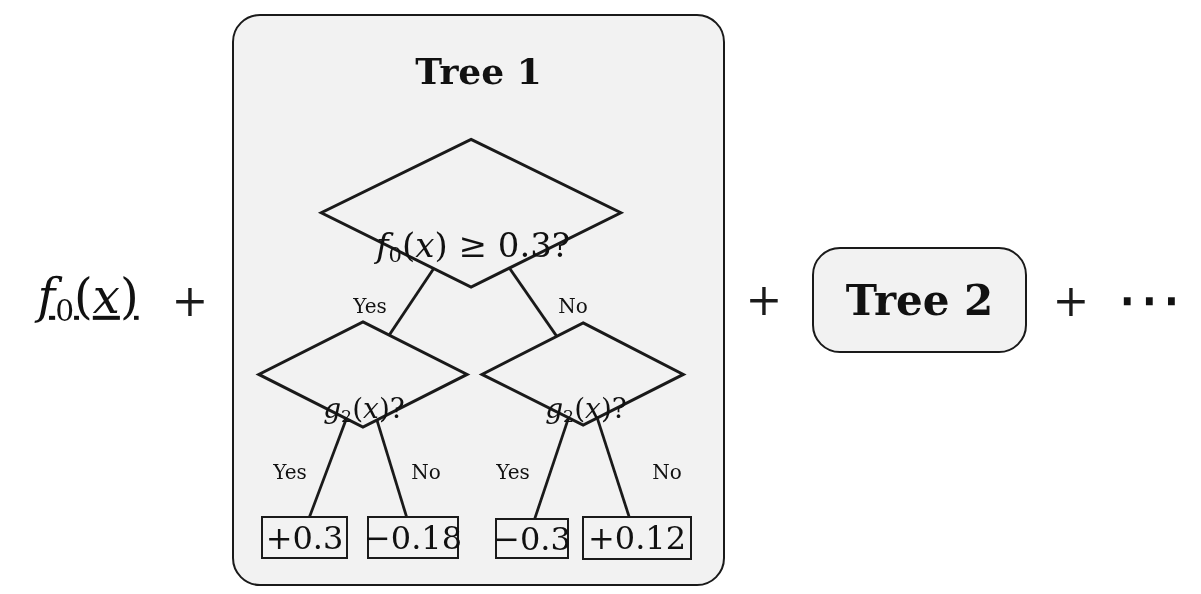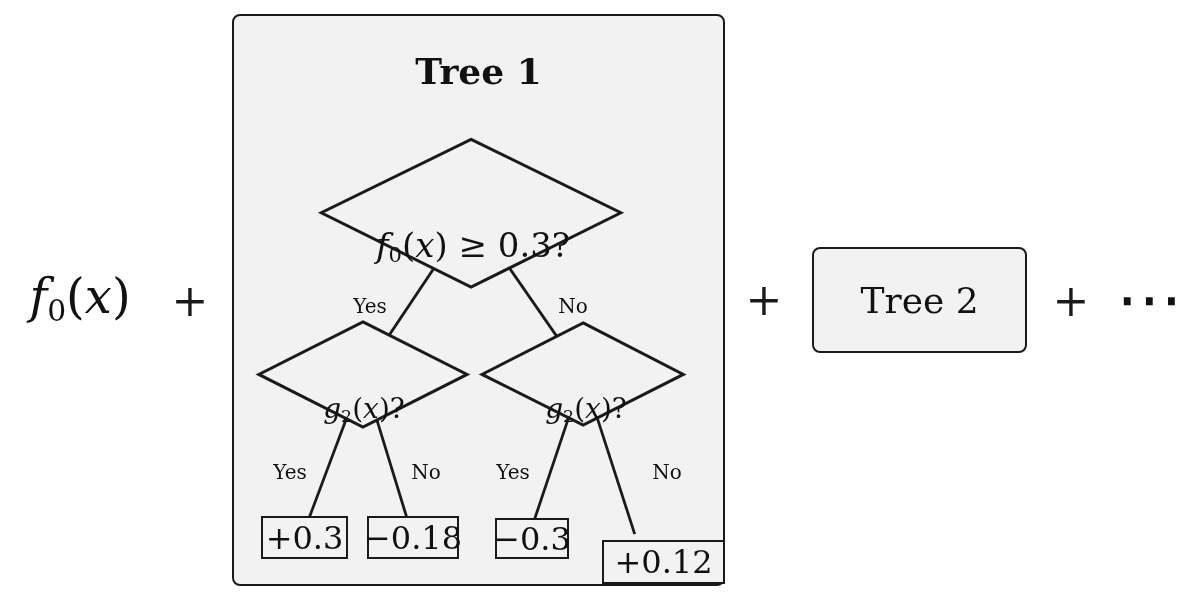--- a/index.html
+++ b/index.html
@@ -14,47 +14,47 @@
   .abs-center { position:absolute; transform:translate(-50%,-50%); white-space:nowrap; }
   .ital { font-style:italic; }
   .sub { font-size:0.62em; vertical-align:-0.28em; }
   .plus { font-size:44px; color:var(--stroke,#1a1a1a); }
   .f0-term { font-size:48px; }
   .dots { font-size:66px; font-family:"DejaVu Sans", sans-serif; line-height:0; }
   .panel {
     position:absolute;
     background:var(--panel_fill,#f2f2f2);
     border:2px solid var(--stroke,#1a1a1a);
-    border-radius:8px;
+    border-radius:28px;
   }
   .tree1 { left:232px; top:14px; width:493px; height:572px; }
   .tree2 { left:812px; top:247px; width:215px; height:106px;
            display:flex; align-items:center; justify-content:center; }
   .panel-title { position:absolute; left:50%; top:55px; transform:translate(-50%,-50%);
                  font-weight:bold; font-size:36px; white-space:nowrap; }
-  .tree2-title { font-weight:normal; font-size:36px; white-space:nowrap; }
+  .tree2-title { font-weight:bold; font-size:42px; white-space:nowrap; }
   svg.tree-svg { position:absolute; left:0; top:0; width:100%; height:100%; display:block; }
   svg.tree-svg line { stroke:var(--stroke,#1a1a1a); stroke-width:2.8; }
   svg.tree-svg polygon { stroke:var(--stroke,#1a1a1a); stroke-width:3; fill:var(--panel_fill,#f2f2f2); }
   .node-label { font-size:34px;margin-top:32px; }
   .node-label.child { font-size:28px; }
   .edge-label { font-size:20px; }
   .leaf {
     position:absolute; border:2.5px solid var(--stroke,#1a1a1a);
     background:var(--panel_fill,#f2f2f2);
     display:flex; align-items:center; justify-content:center;
     font-size:32px; white-space:nowrap;
   }
 </style>
 </head>
 <body>
 
 <div class="canvas">
 
-  <div class="abs-center f0-term" style="left:80px; top:298px;"><span class="ital">f</span><span class="sub">0</span><span>(</span><span class="ital">x</span><span>)</span></div>
+  <div class="abs-center f0-term" style="left:88px; top:298px;text-decoration:underline;"><span class="ital">f</span><span class="sub">0</span><span>(</span><span class="ital">x</span><span>)</span></div>
 
   <div class="abs-center plus" style="left:190px; top:300px;">+</div>
 
   <div class="panel tree1">
 
     <svg class="tree-svg" viewBox="0 0 493 572">
 
       <line x1="239" y1="198" x2="130" y2="361"></line>
       <line x1="239" y1="198" x2="352" y2="361"></line>
       <line x1="130" y1="361" x2="70" y2="521"></line>
@@ -78,21 +78,21 @@
     <div class="abs-center edge-label" style="left:136px; top:290px;">Yes</div>
     <div class="abs-center edge-label" style="left:339px; top:290px;">No</div>
     <div class="abs-center edge-label" style="left:56px;  top:456px;">Yes</div>
     <div class="abs-center edge-label" style="left:192px; top:456px;">No</div>
     <div class="abs-center edge-label" style="left:279px; top:456px;">Yes</div>
     <div class="abs-center edge-label" style="left:433px; top:456px;">No</div>
 
     <div class="leaf" style="left:27px;  top:500px; width:87px;  height:43px;">+0.3</div>
     <div class="leaf" style="left:133px; top:500px; width:92px;  height:43px;">−0.18</div>
     <div class="leaf" style="left:261px; top:502px; width:74px;  height:41px;">−0.3</div>
-    <div class="leaf" style="left:348px; top:524px; width:123px; height:44px;margin-left:20px;">+0.12</div>
+    <div class="leaf" style="left:348px; top:500px; width:110px; height:44px;">+0.12</div>
   </div>
 
   <div class="abs-center plus" style="left:764px; top:299px;">+</div>
 
   <div class="panel tree2">
     <span class="tree2-title">Tree 2</span>
   </div>
 
   <div class="abs-center plus" style="left:1071px; top:300px;">+</div>
 

